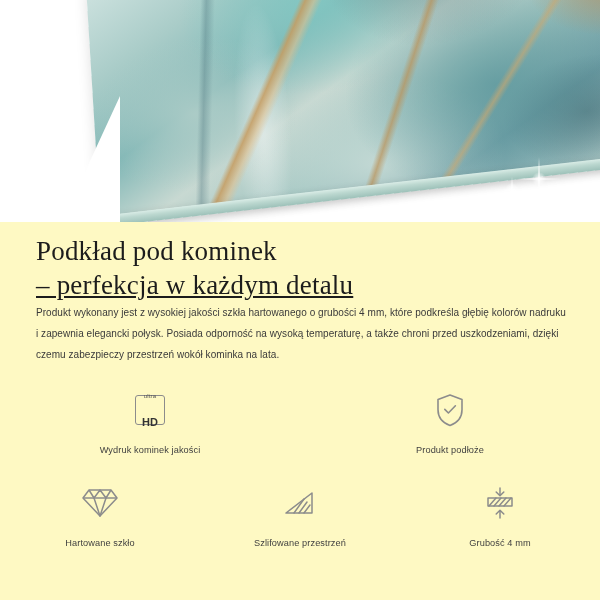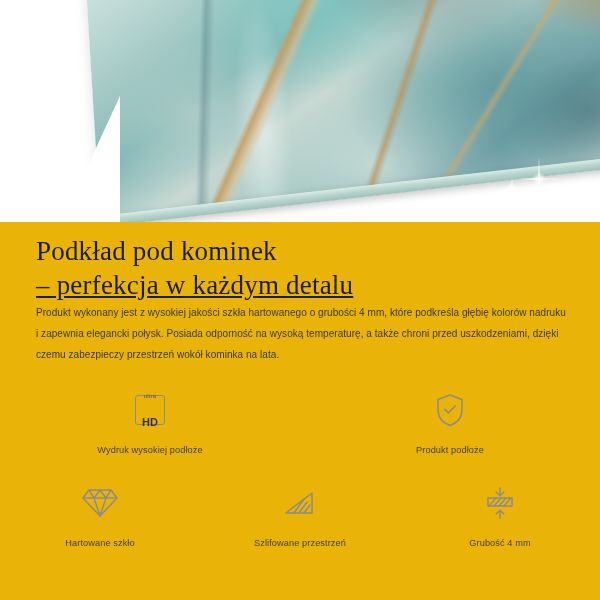--- a/index.html
+++ b/index.html
@@ -5,21 +5,21 @@
   * { box-sizing: border-box; margin: 0; padding: 0; }
   html, body {
     width: 600px; height: 600px;
     background: #ffffff;
     font-family: "Liberation Sans", sans-serif;
     overflow: hidden;
   }
   .page {
     position: relative;
     width: 600px; height: 600px;
-    background: #eab308;
+    background: #fef9c3;
   }
 
   
   .hero {
     position: absolute;
     left: 0; top: 0;
     width: 600px; height: 222px;
     overflow: hidden;
     background: #ffffff;
   }
@@ -202,21 +202,21 @@
     <div class="feature-row row1">
 
 
       <div class="feature">
         <div class="feature-icon">
           <div class="ultrahd">
             <span class="u1">ultra</span>
             <span class="u2">HD</span>
           </div>
         </div>
-        <div class="feature-label">Wydruk wysokiej podłoże</div>
+        <div class="feature-label">Wydruk kominek jakości</div>
       </div>
 
       <div class="feature">
         <div class="feature-icon">
           <svg class="ico" width="34" height="38" viewBox="0 0 34 38" fill="none" stroke="#8c8c8c" stroke-width="1.6" stroke-linecap="round" stroke-linejoin="round">
             <path d="M17 4 5 8.5v10.2C5 26.5 10.4 32 17 34.5 23.6 32 29 26.5 29 18.7V8.5Z"></path>
             <path d="m11.8 18.4 3.6 3.6 7-7.2"></path>
           </svg>
         </div>
         <div class="feature-label">Produkt podłoże</div>

